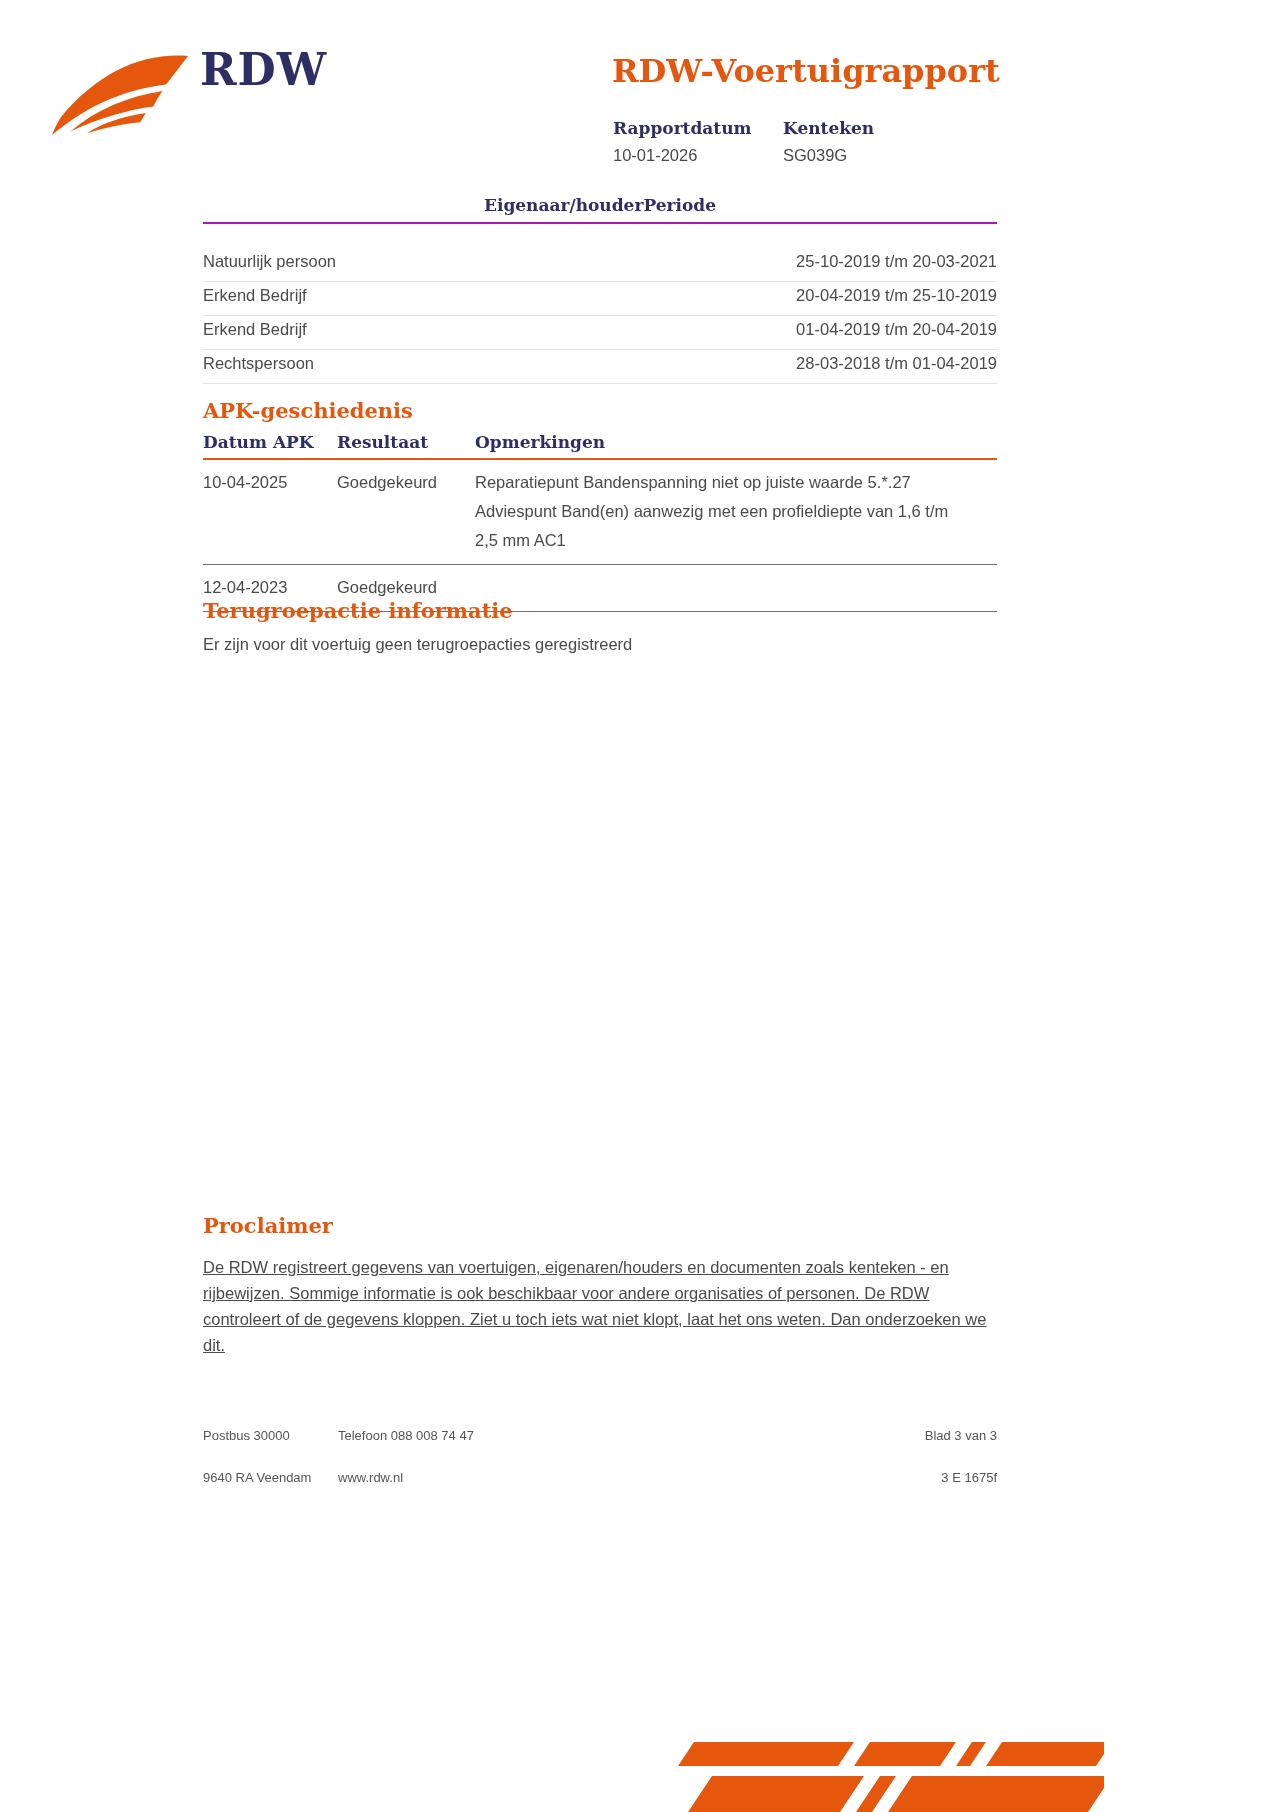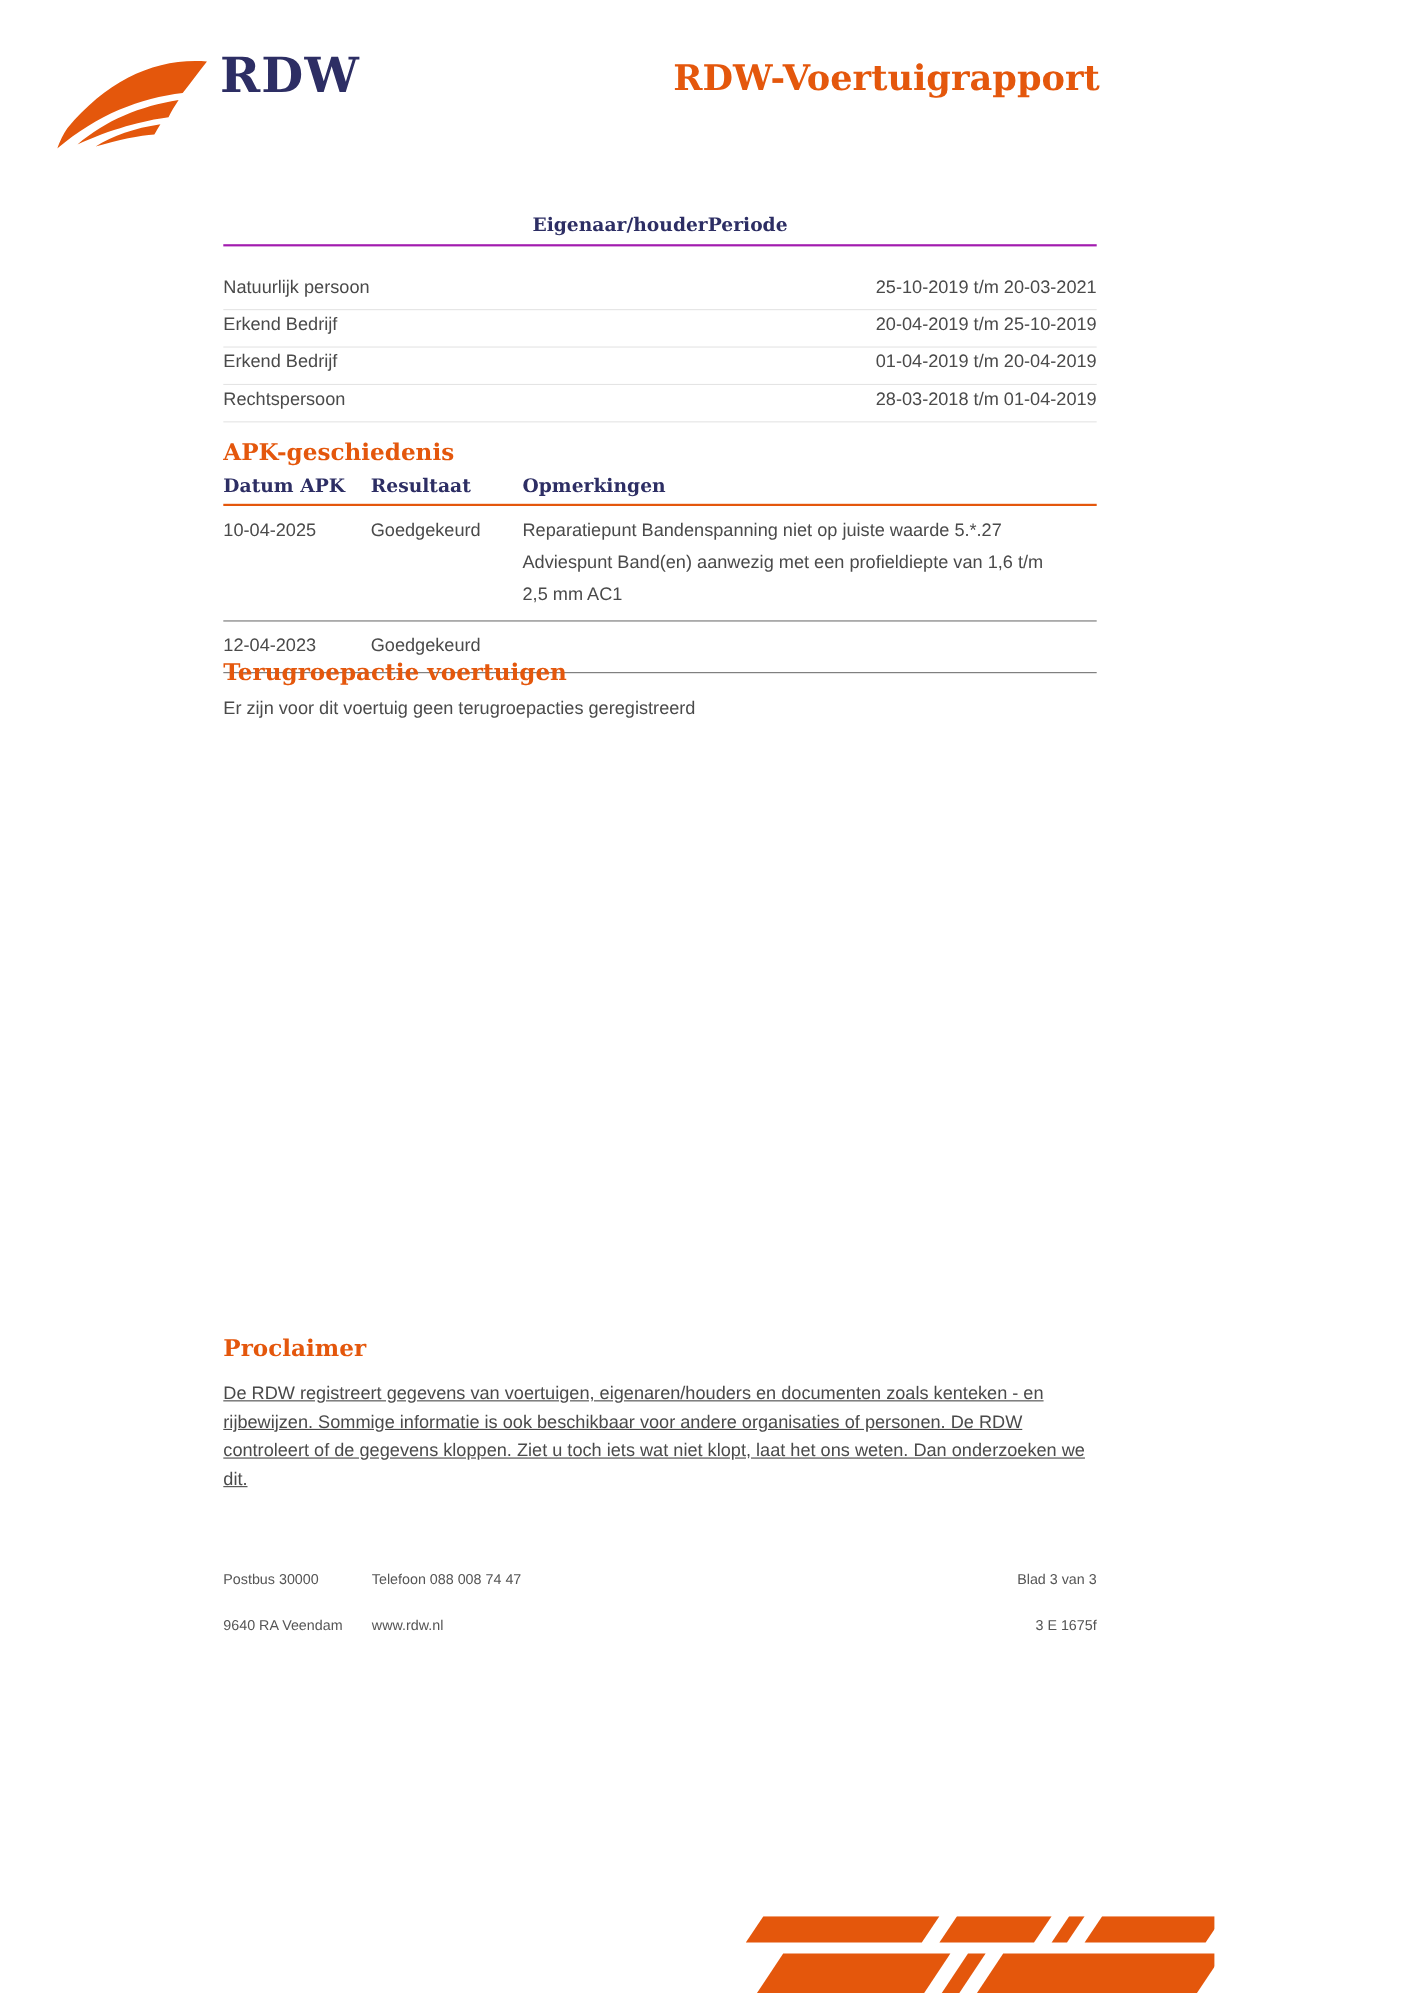--- a/index.html
+++ b/index.html
@@ -98,20 +98,30 @@
   <div class="logo-swoosh">
     <svg width="138" height="88" viewBox="0 0 150 95">
       <path d="M148 4 C 98 0 50 22 10 70 C 6 76 3 82 0 90 C 40 56 82 40 124 35 C 132 25 140 14 148 4 Z" fill="#E4570C"></path>
       <path d="M120 42 C 82 48 48 62 20 86 C 52 71 86 62 110 59 C 113 53 116 48 120 42 Z" fill="#E4570C"></path>
       <path d="M102 66 C 76 70 55 77 38 88 C 60 81 82 77 96 76 C 98 73 100 69 102 66 Z" fill="#E4570C"></path>
     </svg>
   </div>
   <div class="logo-text">RDW</div>
   <div class="page-title">RDW-Voertuigrapport</div>
 
+  <div class="meta">
+    <div class="meta-col">
+      <div class="meta-label">Rapportdatum</div>
+      <div class="meta-value">10-01-2026</div>
+    </div>
+    <div class="meta-col">
+      <div class="meta-label">Kenteken</div>
+      <div class="meta-value">SG039G</div>
+    </div>
+  </div>
 
   <div class="owner-section">
     <div class="section-header-row">
       <span>Eigenaar/houder</span>
       <span>Periode</span>
     </div>
     <div class="owner-rows">
       <div class="owner-row">
         <span>Natuurlijk persoon</span>
         <span>25-10-2019 t/m 20-03-2021</span>
@@ -148,21 +158,21 @@
       </span>
     </div>
     <div class="apk-row">
       <span class="cell">12-04-2023</span>
       <span class="cell">Goedgekeurd</span>
       <span class="cell"></span>
     </div>
   </div>
 
   <div class="recall-section">
-    <div class="orange-heading">Terugroepactie voertuigen</div>
+    <div class="orange-heading">Terugroepactie informatie</div>
     <div class="recall-text">Er zijn voor dit voertuig geen terugroepacties geregistreerd</div>
   </div>
 
   <div class="proclaimer-section">
     <div class="orange-heading">Proclaimer</div>
     <div class="proclaimer-text">De RDW registreert gegevens van voertuigen, eigenaren/houders en documenten zoals kenteken - en rijbewijzen. Sommige informatie is ook beschikbaar voor andere organisaties of personen. De RDW controleert of de gegevens kloppen. Ziet u toch iets wat niet klopt, laat het ons weten. Dan onderzoeken we dit.</div>
   </div>
 
   <div class="footer">
     <span>Postbus 30000</span>

